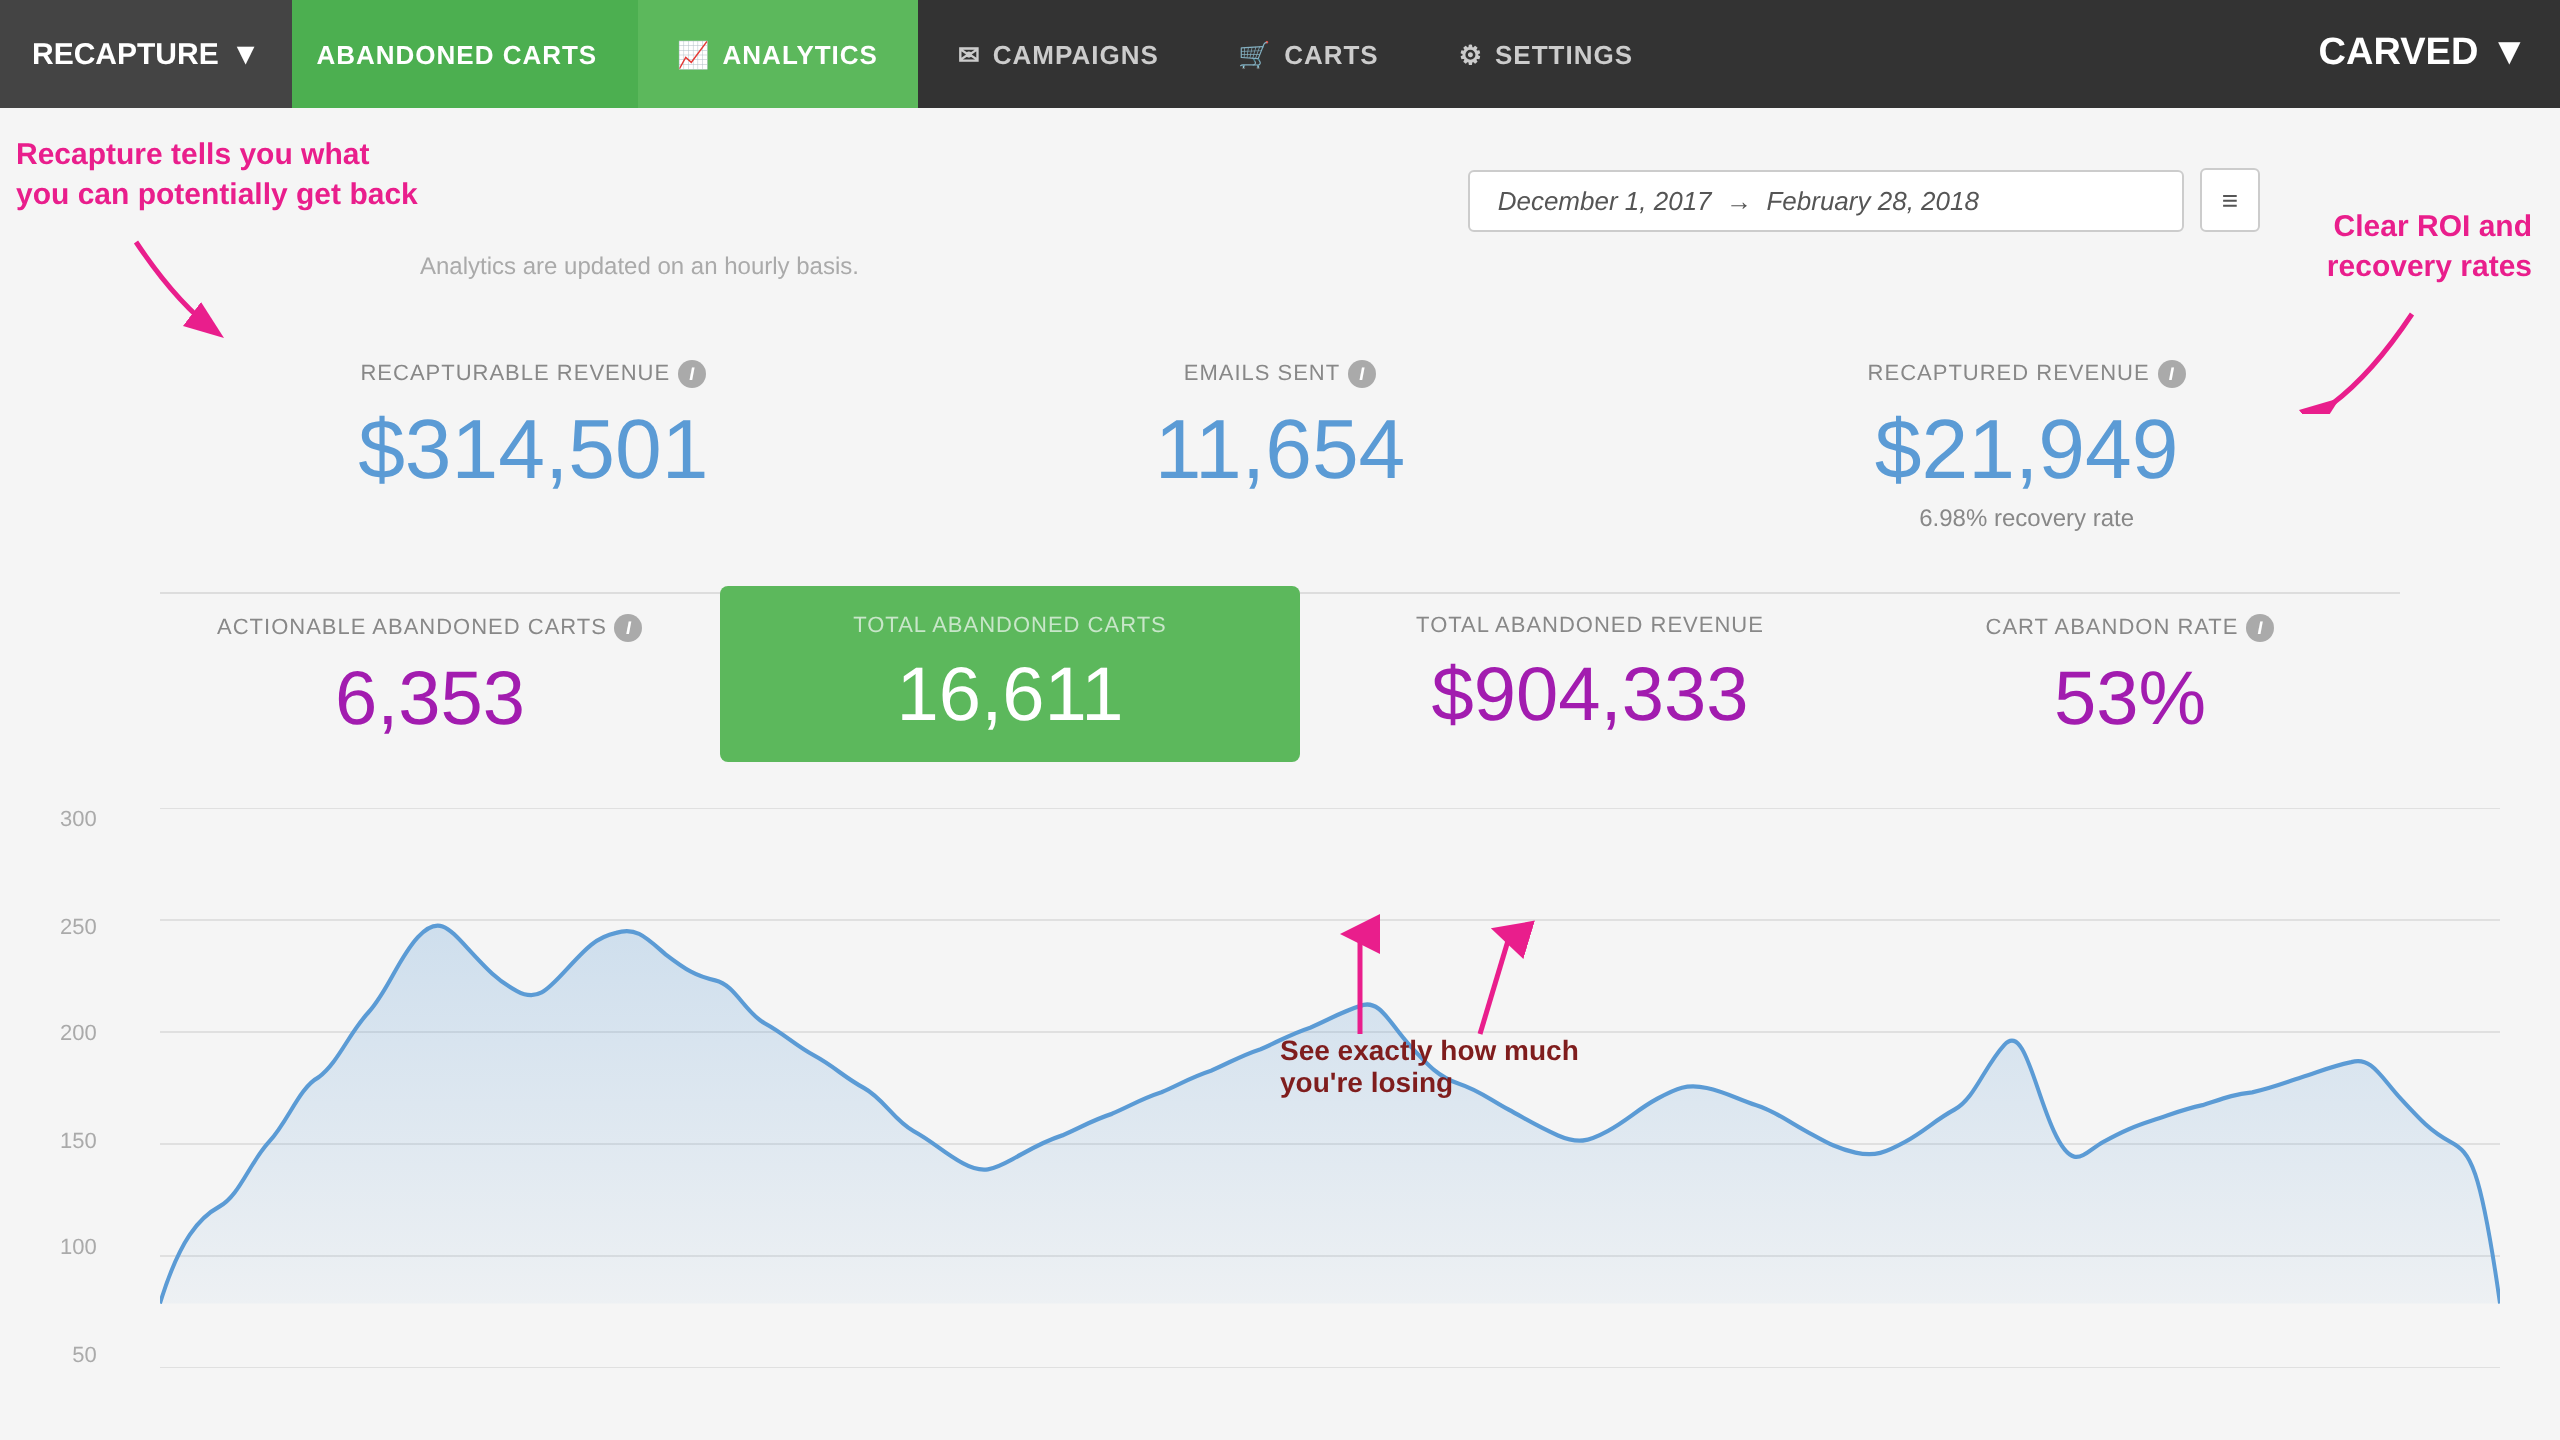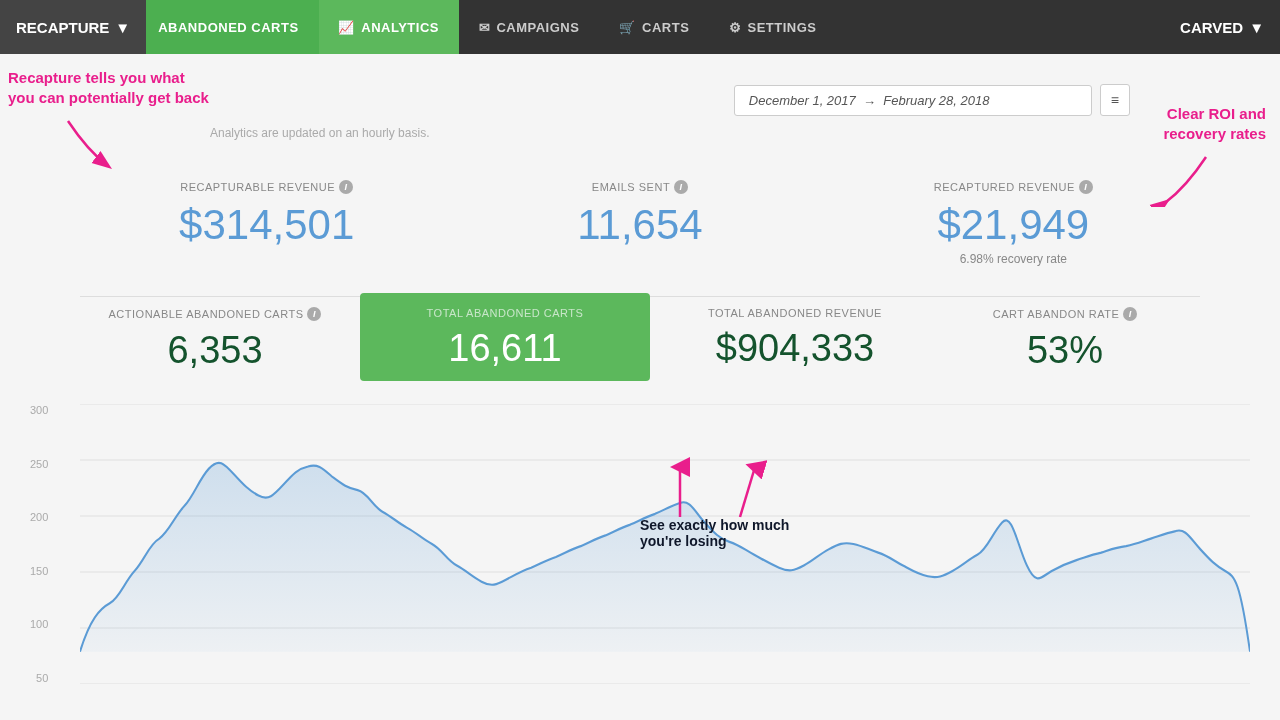--- a/index.html
+++ b/index.html
@@ -4,21 +4,21 @@
   <style>
     * { margin: 0; padding: 0; box-sizing: border-box; }
     body { font-family: -apple-system, BlinkMacSystemFont, 'Segoe UI', sans-serif; background: #f5f5f5; width: 1280px; height: 720px; overflow: hidden; }
 
     
     .navbar { display: flex; align-items: center; background: #333; height: 54px; }
     .nav-brand { display: flex; align-items: center; padding: 0 16px; color: #fff; font-weight: 700; font-size: 15px; background: #444; height: 100%; gap: 6px; cursor: pointer; min-width: 130px; }
     .nav-item { display: flex; align-items: center; padding: 0 20px; color: #ccc; font-size: 13px; font-weight: 600; height: 100%; cursor: pointer; gap: 6px; text-transform: uppercase; letter-spacing: 0.5px; }
     .nav-item.active { background: #4caf50; color: #fff; padding-left: 12px; }
     .nav-item.analytics { background: #5cb85c; color: #fff; }
-    .nav-right { margin-left: auto; display: flex; align-items: center; padding: 0 16px; color: #fff; font-weight: 700; font-size: 15px; cursor: pointer; gap: 6px; }
+    .nav-right { margin-left: auto; display: flex; align-items: center; padding: 0 16px; color: #fff; font-weight: 700; font-size: 19px; cursor: pointer; gap: 6px; }
 
     
     .content { padding: 20px 30px; background: #f5f5f5; position: relative; }
 
     
     .annotation { position: absolute; color: #e91e8c; font-size: 15px; font-weight: 700; line-height: 1.3; pointer-events: none; }
     .annotation-left { top: 10px; left: 5px; }
     .annotation-right { top: 40px; right: 10px; text-align: right; }
 
     
@@ -38,21 +38,21 @@
     .stat-sub { font-size: 12px; color: #888; margin-top: 6px; }
 
     
     .stats-row2 { display: flex; justify-content: space-around; align-items: flex-start; padding: 10px 0 20px; }
     .stat-block2 { text-align: center; flex: 1; }
     .stat-block2.highlight { background: #5cb85c; border-radius: 4px; padding: 14px 10px; margin: -14px 10px; }
     .stat-block2.highlight .stat-label2 { color: #c8e6c9; align-items: flex-end; }
     .stat-block2.highlight .stat-value2 { color: #fff; }
     .stat-label2 { font-size: 11px; color: #888; text-transform: uppercase; letter-spacing: 0.5px; margin-bottom: 10px; display: flex; align-items: center; justify-content: center; gap: 4px; }
     .stat-label2 .info-icon { display: inline-flex; align-items: center; justify-content: center; width: 14px; height: 14px; border-radius: 50%; background: #aaa; color: #fff; font-size: 9px; font-style: italic; font-weight: 700; }
-    .stat-value2 { font-size: 38px; color: #14532d; font-weight: 300; line-height: 1; }
+    .stat-value2 { font-size: 38px; color: #a21caf; font-weight: 300; line-height: 1; }
 
     
     .chart-area { position: relative; margin-top: 20px; padding-left: 50px; height: 280px; }
     .chart-y-labels { position: absolute; left: 0; top: 0; height: 100%; display: flex; flex-direction: column; justify-content: space-between; padding: 0 8px 0 0; gap: 21px; }
     .chart-y-label { font-size: 11px; color: #aaa; text-align: right; }
     .chart-svg { width: 100%; height: 100%; }
   </style>
 </head>
 <body>
 
@@ -169,21 +169,21 @@
     </div>
     <div class="stat-block2">
       <div class="stat-label2">
         <span>CART ABANDON RATE</span>
         <span class="info-icon">i</span>
       </div>
       <div class="stat-value2">53%</div>
     </div>
   </div>
 
-  <div style="position:absolute; bottom: 155px; left: 50%; color:#0f172a; font-size:14px; font-weight:700; text-align:left; pointer-events:none; z-index:10;">
+  <div style="position:absolute; bottom: 155px; left: 50%; color:#7f1d1d; font-size:14px; font-weight:700; text-align:left; pointer-events:none; z-index:10;">
     <svg width="160" height="70" style="display:block;">
       <defs>
         <marker id="ah3" markerWidth="8" markerHeight="8" refX="4" refY="4" orient="auto">
             <path d="M0,8 L4,0 L8,8 z" fill="#e91e8c"></path>
           </marker>
         <marker id="ah4" markerWidth="8" markerHeight="8" refX="4" refY="4" orient="auto">
             <path d="M0,8 L4,0 L8,8 z" fill="#e91e8c"></path>
           </marker>
       </defs>
       <path d="M 40,60 L 40,10" stroke="#e91e8c" stroke-width="2.5" fill="none" marker-end="url(#ah3)"></path>

